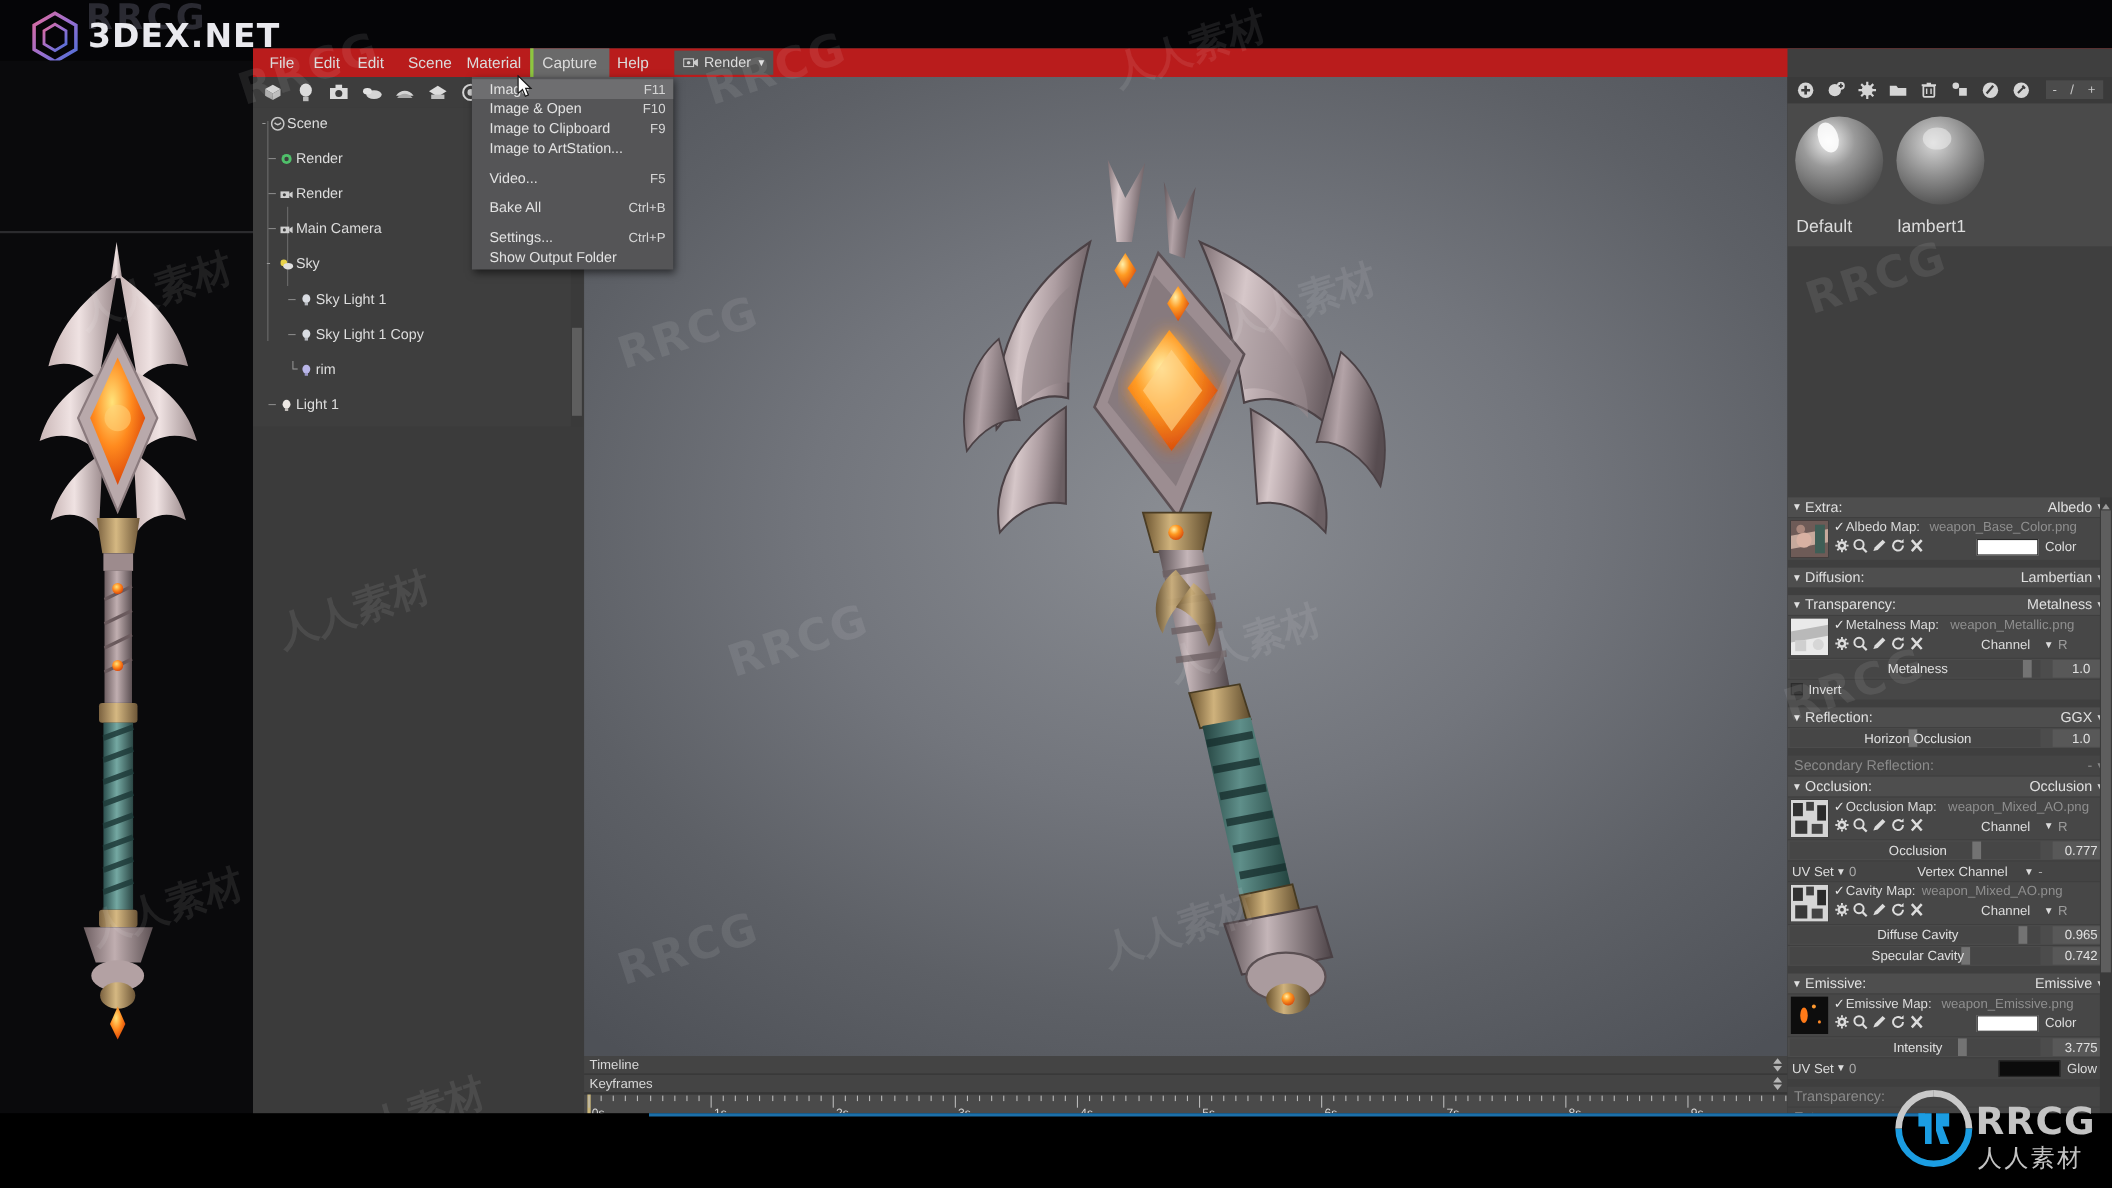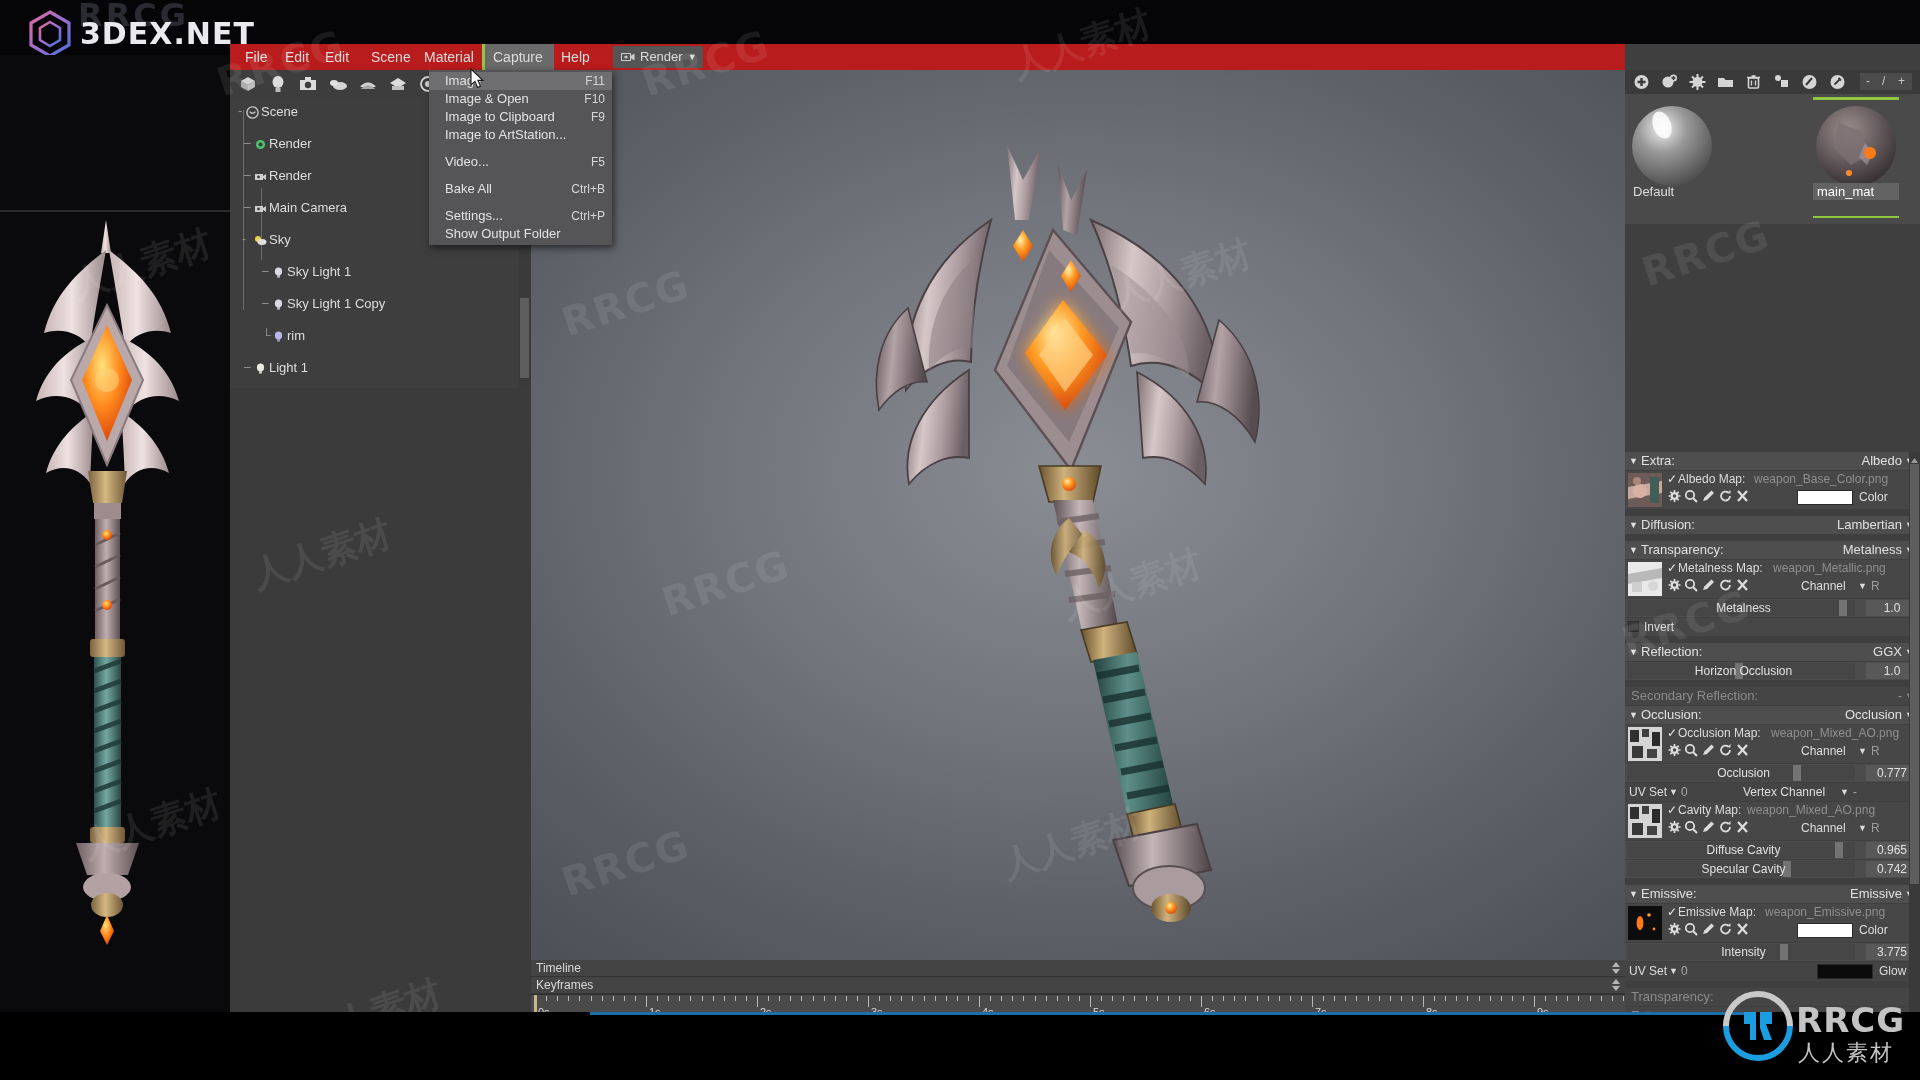--- a/index.html
+++ b/index.html
@@ -93,22 +93,22 @@
   .fldval { position:absolute; top:6px; height:18px; line-height:18px; background:#575757; color:#e4e4e4;
             font-size:12px; text-align:center; }
 
   
   #rightpanel { position:absolute; left:1395px; top:0; width:295px; height:1011px; background:#3f3f3f; }
   #matToolbar { position:absolute; left:0; top:26px; width:295px; height:24px; background:#3a3a3a; }
   .mtb { position:absolute; top:4px; width:17px; height:16px; }
   #matSlots { position:absolute; left:0; top:50px; width:295px; height:130px; background:#4a4a4a; }
   .mslot { position:absolute; top:3px; width:86px; height:124px; }
   .mslot .sphere { position:absolute; left:0; top:6px; width:86px; height:86px; }
-  .mslot .nm { position:absolute; left:0; bottom:21px; width:86px; height:17px; line-height:17px;
-               font-size:13px; color:#ddd; padding-left:4px; }
+  .mslot .nm { position:absolute; left:0; bottom:6px; width:86px; height:17px; line-height:17px;
+               font-size:16px; color:#ddd; padding-left:4px; }
   .mslot.sel .nm { background:#636363; color:#fff; }
   .mslot.sel .topbar { position:absolute; left:0; top:0; width:86px; height:3px; background:#8ec63f; }
   .mslot.sel .botbar { position:absolute; left:0; bottom:3px; width:86px; height:2px; background:#8ec63f; }
 
   #matProps { position:absolute; left:0; top:408px; width:295px; height:603px; overflow:hidden; }
   .sec-hdr { position:relative; height:18px; line-height:18px; background:#4e4e4e; font-size:13px; color:#e0e0e0;
              margin-bottom:1px; }
   .sec-hdr .car { position:absolute; left:4px; top:0; font-size:9px; }
   .sec-hdr .ttl { position:absolute; left:16px; top:0; }
   .sec-hdr .rt { position:absolute; right:18px; top:0; }
@@ -815,40 +815,35 @@
                     <stop offset="0.35" stop-color="#9a9a9a"></stop>
                     <stop offset="1" stop-color="#3c3c3c"></stop>
                   </radialGradient>
                 </defs>
                 <circle cx="43" cy="43" r="40" fill="url(#sph1)"></circle>
                 <ellipse cx="33" cy="22" rx="9" ry="14" fill="#ffffff" opacity=".85" transform="rotate(-20 33 22)"></ellipse>
               </svg>
           </div>
           <div class="nm">Default</div>
         </div>
-        <div class="mslot sel" style="left:188px">
-          <div class="topbar"></div>
+        <div class="mslot" style="left:96px">
           <div class="sphere">
             <svg width="86" height="86" viewBox="0 0 86 86">
                 <defs>
-                  <radialGradient id="sph3" cx="0.4" cy="0.3" r="0.9">
-                    <stop offset="0" stop-color="#9c8e8e"></stop>
-                    <stop offset="0.5" stop-color="#5d5356"></stop>
-                    <stop offset="1" stop-color="#1c1a1b"></stop>
+                  <radialGradient id="sph2" cx="0.42" cy="0.3" r="0.85">
+                    <stop offset="0" stop-color="#d8d8d8"></stop>
+                    <stop offset="0.45" stop-color="#8e8e8e"></stop>
+                    <stop offset="1" stop-color="#3a3a3a"></stop>
                   </radialGradient>
                 </defs>
-                <circle cx="43" cy="43" r="40" fill="url(#sph3)"></circle>
-                <path d="M26 20 L48 28 L56 52 L38 62 L20 44 Z" fill="#7d7073" opacity=".8"></path>
-                <path d="M52 40 L60 50 L54 62 L46 54 Z" fill="#a2969a" opacity=".7"></path>
-                <circle cx="57" cy="50" r="6" fill="#ff7a18"></circle>
-                <circle cx="36" cy="70" r="3" fill="#ff8a28"></circle>
+                <circle cx="43" cy="43" r="40" fill="url(#sph2)"></circle>
+                <ellipse cx="40" cy="23" rx="13" ry="10" fill="#efefef" opacity=".55"></ellipse>
               </svg>
           </div>
-          <div class="nm">main_mat</div>
-          <div class="botbar"></div>
+          <div class="nm">lambert1</div>
         </div>
       </div>
 
       <div id="matProps">
 
         <div class="sec-hdr">
           <span class="car">▼</span>
           <span class="ttl">Extra:</span>
           <span class="rt">Albedo</span>
           <span class="car2">▼</span>

